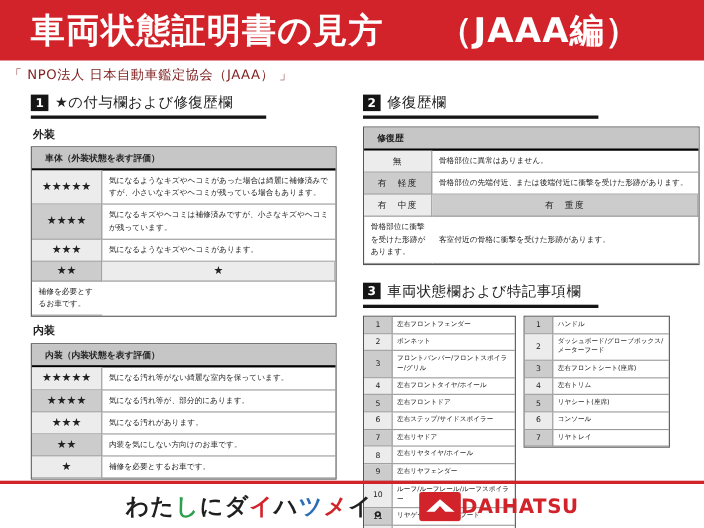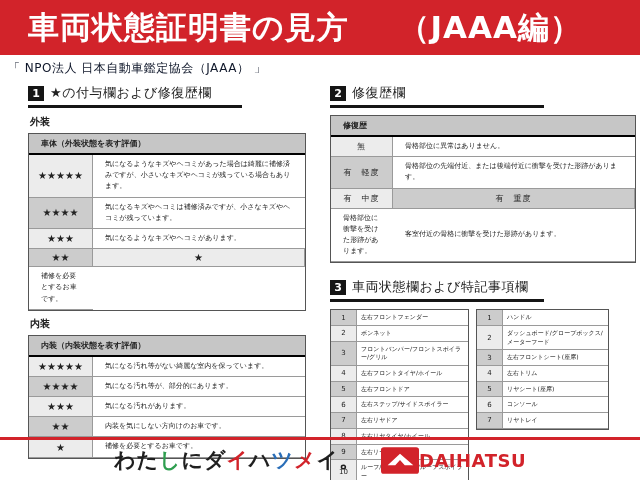--- a/index.html
+++ b/index.html
@@ -5,21 +5,21 @@
   html,body{margin:0;padding:0;background:#fff;}
   .page{position:relative;width:640px;height:480px;background:#ffffff;overflow:hidden;
         font-family:"DejaVu Sans","Liberation Sans",sans-serif;color:#222;}
 
   
   .titlebar{position:absolute;left:0;top:0;width:640px;height:55px;background:#d2232a;
             display:flex;align-items:center;justify-content:space-between;
             padding:0 58px 0 28px;box-sizing:border-box;}
   .titlebar .title,.titlebar .edition{color:#fff;font-weight:bold;font-size:31px;letter-spacing:1px;white-space:nowrap;}
 
-  .subtitle{position:absolute;left:8px;top:60px;font-size:12px;color:#0f172a;letter-spacing:0.5px;}
+  .subtitle{position:absolute;left:8px;top:60px;font-size:12px;color:#7f1d1d;letter-spacing:0.5px;}
 
   
   .col-left{position:absolute;left:28px;top:84px;width:278px;}
   .col-right{position:absolute;left:330px;top:84px;width:306px;}
 
   
   .sec-head{display:flex;align-items:center;gap:6px;border-bottom:3px solid #151515;
             padding-bottom:3px;width:214px;margin-bottom:7px;}
   .sec-num{background:#151515;color:#fff;font-weight:bold;font-size:11px;width:16px;height:15px;
            display:flex;align-items:center;justify-content:center;flex:none;}
@@ -31,21 +31,21 @@
   .grid-table{display:grid;border:1px solid #555;background:#fff;}
   .star-table{grid-template-columns:64px 1fr;}
   .repair-table{grid-template-columns:62px 1fr;}
   .parts-table{grid-template-columns:26px 1fr;}
   .th{grid-column:1/-1;background:#c6c6c6;font-size:8px;font-weight:bold;
       padding:4px 12px;border-bottom:2px solid #000000;}
   .cell{border-bottom:1px solid #9a9a9a;box-sizing:border-box;}
   .key-cell{border-right:1px solid #9a9a9a;display:flex;align-items:center;justify-content:center;text-align:center;}
   .star-cell{font-size:10px;letter-spacing:0px;padding:3px 2px;}
   .grade-cell{font-size:8px;padding:4px 2px;letter-spacing:1px;}
-  .desc-cell{font-size:7px;line-height:1.6;padding:4px 12px;display:flex;align-items:center;}
+  .desc-cell{font-size:7px;line-height:1.6;padding:4px 6px;display:flex;align-items:center;}
   .no-cell{font-size:7px;padding:2px 1px;}
   .part-cell{font-size:6px;line-height:1.45;padding:3px 4px;display:flex;align-items:center;}
   .bg-light{background:#ececec;}
   .bg-gray{background:#cccccc;}
 
   
   .parts-wrap{display:flex;gap:7px;align-items:flex-start;margin-top:2px;}
   .parts-left{width:137px;flex:none;}
   .parts-right{width:131px;flex:none;}
 

